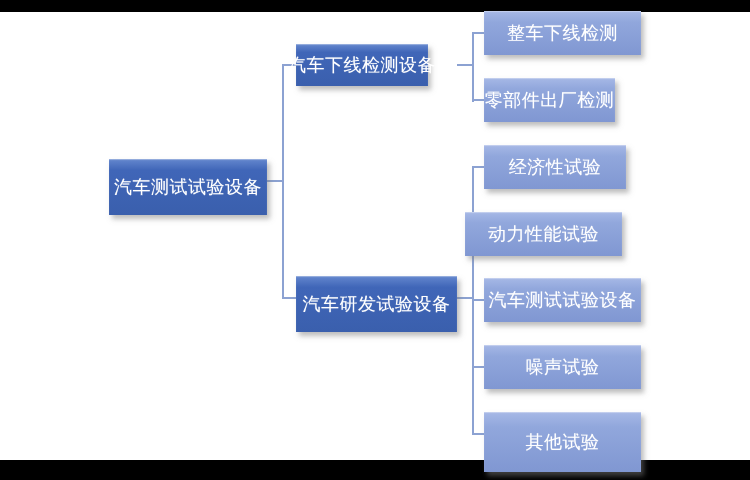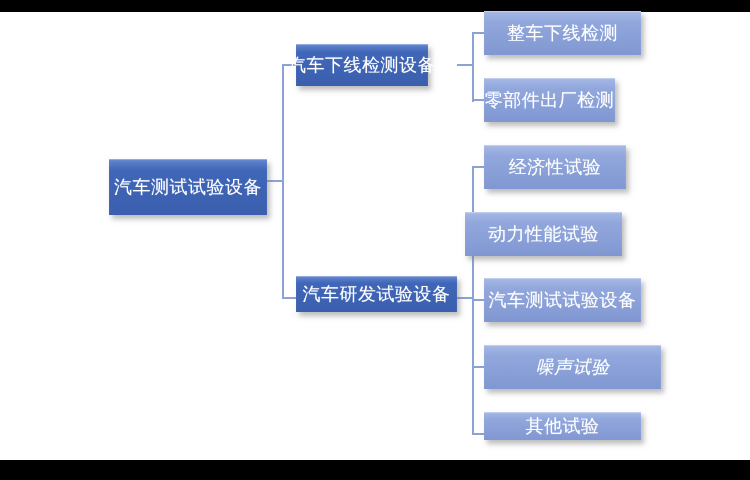--- a/index.html
+++ b/index.html
@@ -75,40 +75,40 @@
   <div class="line" style="left:474px; top:366px; width:10px; height:2px;"></div>
   <div class="line" style="left:474px; top:433px; width:10px; height:2px;"></div>
 
   <div class="node dark" style="left:109px; top:159px; width:158px; height:56px;align-items:center;">
     <span>汽车测试试验设备</span>
   </div>
 
   <div class="node dark" style="left:296px; top:44px; width:132px; height:42px;">
     <span>汽车下线检测设备</span>
   </div>
-  <div class="node dark" style="left:296px; top:276px; width:161px; height:36px;font-family:Liberation Serif, serif;">
+  <div class="node dark" style="left:296px; top:276px; width:161px; height:56px;font-family:Liberation Serif, serif;">
     <span>汽车研发试验设备</span>
   </div>
 
   <div class="node light" style="left:484px; top:11px; width:157px; height:44px;">
     <span>整车下线检测</span>
   </div>
   <div class="node light" style="left:484px; top:78px; width:131px; height:44px;">
     <span>零部件出厂检测</span>
   </div>
 
   <div class="node light" style="left:484px; top:145px; width:142px; height:44px;">
     <span>经济性试验</span>
   </div>
   <div class="node light" style="left:465px; top:212px; width:157px; height:44px;">
     <span>动力性能试验</span>
   </div>
   <div class="node light" style="left:484px; top:278px; width:157px; height:44px;">
     <span>汽车测试试验设备</span>
   </div>
-  <div class="node light" style="left:484px; top:345px; width:177px; height:44px;font-style:italic;">
+  <div class="node light" style="left:484px; top:345px; width:157px; height:44px;">
     <span>噪声试验</span>
   </div>
-  <div class="node light" style="left:484px; top:412px; width:157px; height:28px;">
+  <div class="node light" style="left:484px; top:412px; width:157px; height:60px;">
     <span>其他试验</span>
   </div>
 
 </div>
 
 </body></html>

